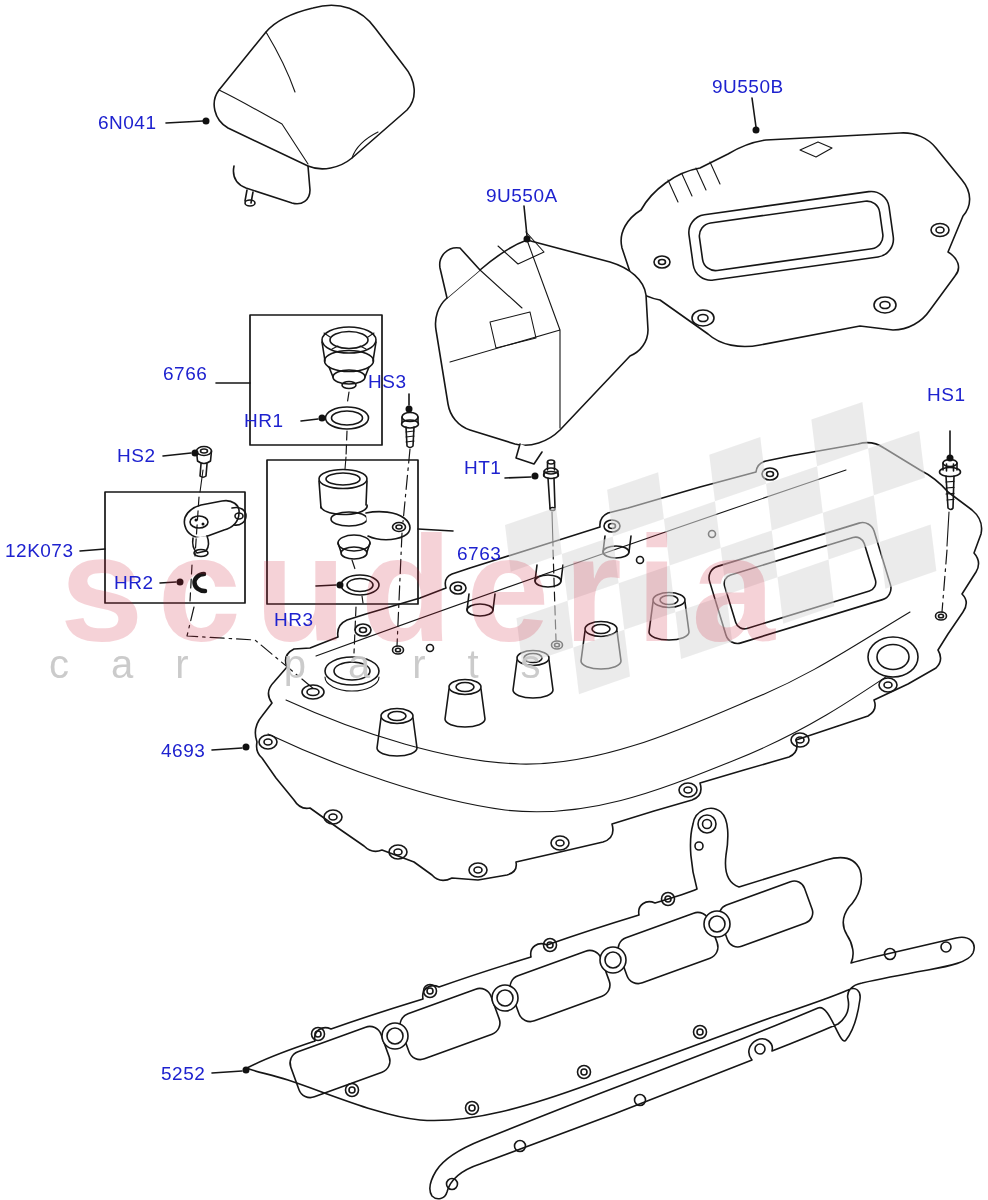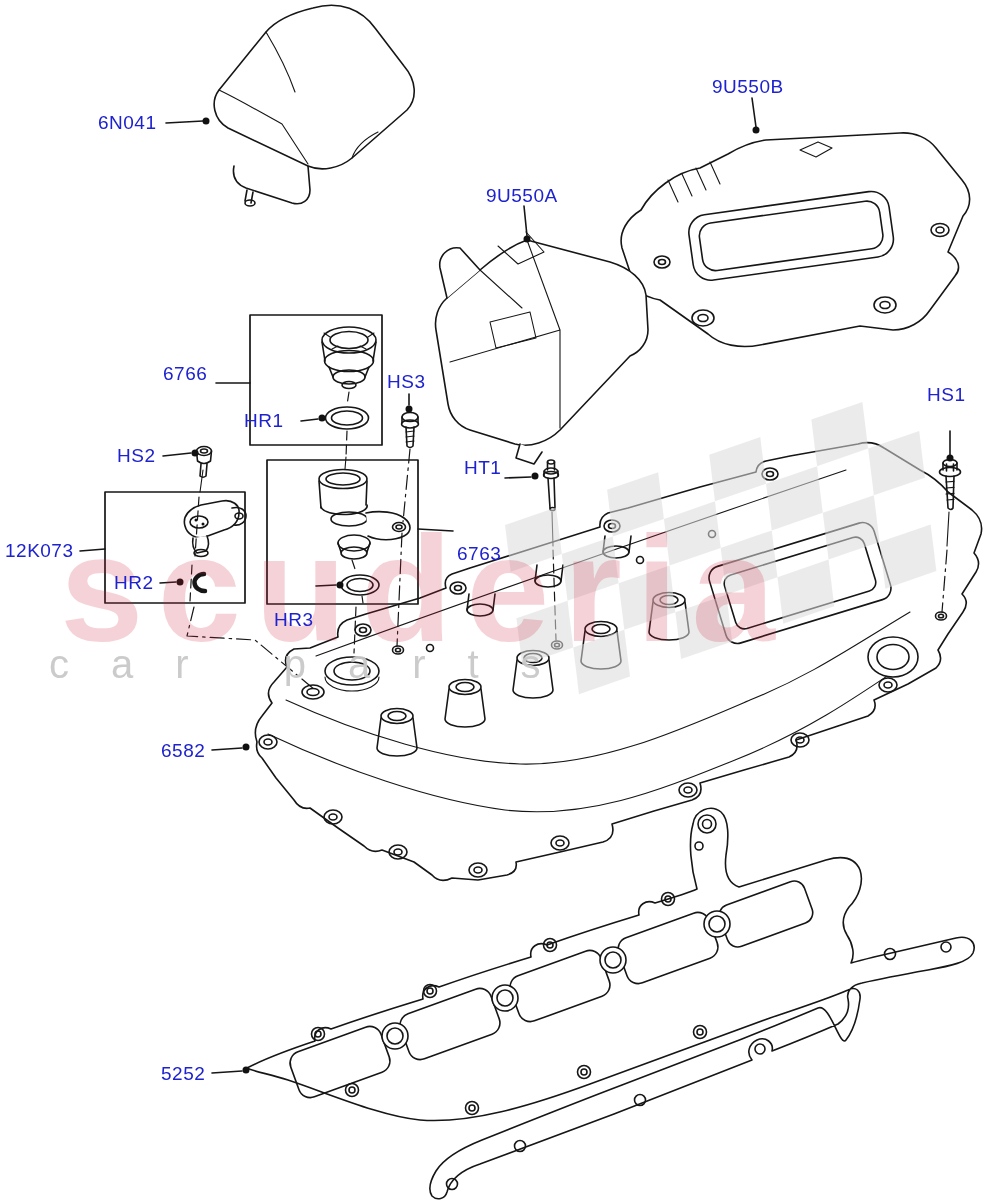--- a/index.html
+++ b/index.html
@@ -347,24 +347,24 @@
 </svg>
 
 <div class="wm wm-red">scuderia</div>
 <div class="wm wm-gray">car parts</div>
 
 <div class="lbl" style="left:98px;top:113px">6N041</div>
 <div class="lbl" style="left:712px;top:77px">9U550B</div>
 <div class="lbl" style="left:486px;top:186px">9U550A</div>
 <div class="lbl" style="left:163px;top:364px">6766</div>
 <div class="lbl" style="left:244px;top:411px">HR1</div>
-<div class="lbl" style="left:387px;top:372px">HS3</div>
+<div class="lbl" style="left:368px;top:372px">HS3</div>
 <div class="lbl" style="left:117px;top:446px">HS2</div>
 <div class="lbl" style="left:5px;top:541px">12K073</div>
 <div class="lbl" style="left:114px;top:573px">HR2</div>
 <div class="lbl" style="left:457px;top:544px">6763</div>
 <div class="lbl" style="left:274px;top:610px">HR3</div>
 <div class="lbl" style="left:464px;top:458px">HT1</div>
 <div class="lbl" style="left:927px;top:385px">HS1</div>
-<div class="lbl" style="left:161px;top:741px">6582</div>
+<div class="lbl" style="left:161px;top:741px">4693</div>
 <div class="lbl" style="left:161px;top:1064px">5252</div>
 
 </div>
 
 </body></html>

